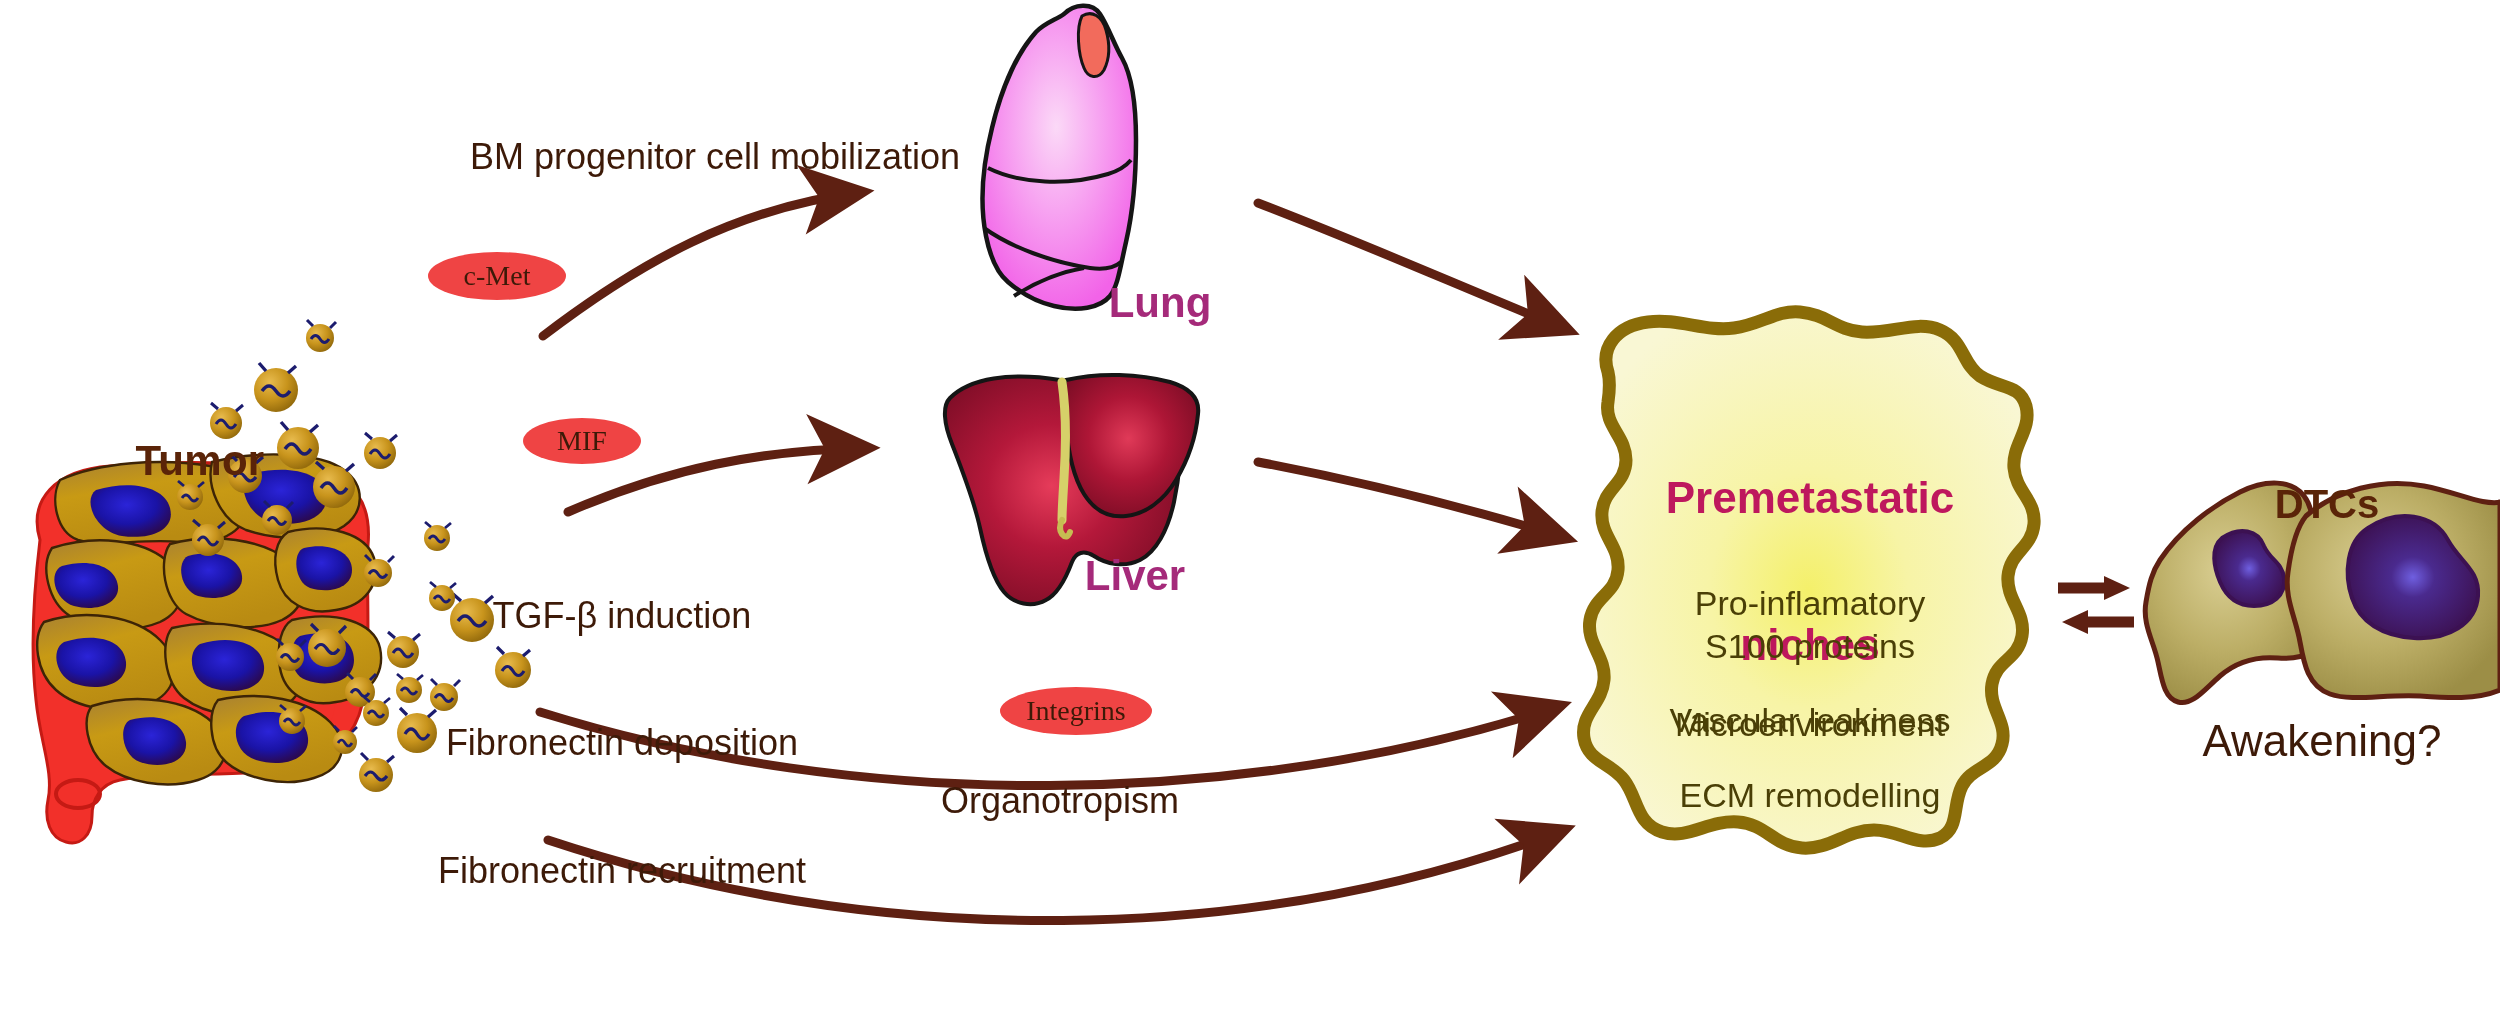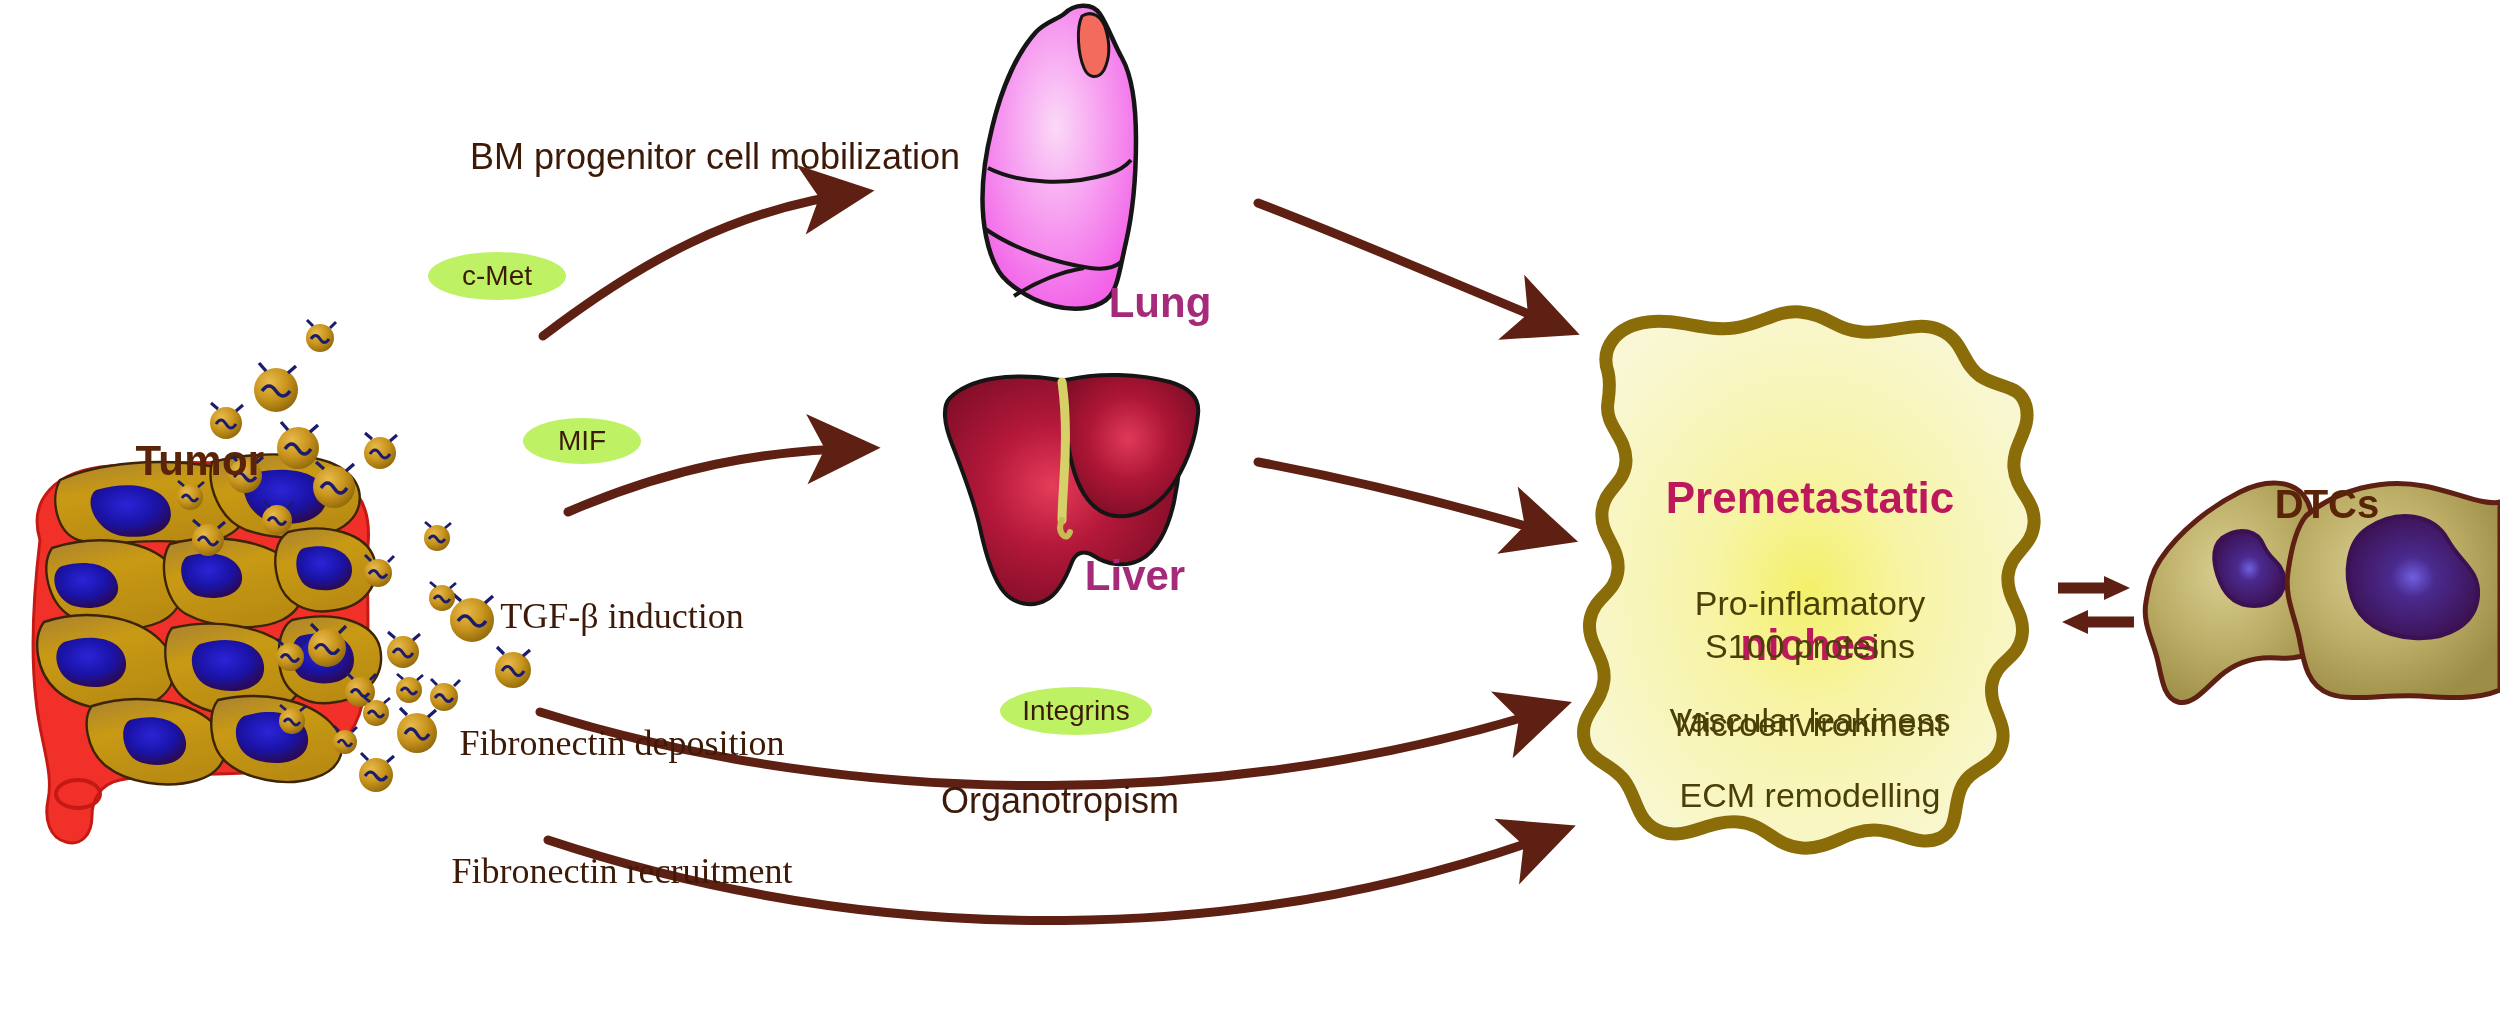--- a/index.html
+++ b/index.html
@@ -43,44 +43,45 @@
   .t-awaken {
     font-size: 44px; font-weight: normal; color: #3d1a08;
   }
   .t-organ {
     font-size: 36px; color: #3d1a08;
   }
   .t-bm {
     font-size: 36px; color: #3d1a08;
   }
   .t-tgf {
-    font-size: 36px; color: #3d1a08; font-family: Liberation Serif, serif;
+    font-size: 36px; color: #3d1a08;
   }
   .t-immuno {
     font-size: 36px; color: #3d1a08;
   }
   .t-organlabel {
     font-size: 42px; font-weight: bold; color: #a52a7a;
   }
   .t-niche-title {
     font-size: 44px; font-weight: bold; color: #be185d;
     line-height: 1.12;
   }
   .t-niche-item {
     font-size: 34px; color: #4a3f06;
     line-height: 1.18;
   }
   .ell {
     position: absolute;
-    background: #bef264;
+    background: #ef4444;
     border-radius: 50%;
     display: flex;
     align-items: center;
     justify-content: center;
     color: #3d1a08;
+    font-family: Liberation Serif, serif;
   }
   .ell span { font-size: 28px; }
 </style>
 </head>
 <body>
 
 <div id="stage">
 
   <svg class="layer" viewBox="0 0 2500 1023">
     <defs>
@@ -508,14 +509,15 @@
   <div class="lbl center t-niche-item" style="left:1810px; top:503px;">
     <div>Pro-inflamatory</div>
     <div>Microenvironment</div>
   </div>
   <div class="lbl center t-niche-item" style="left:1810px; top:626px;">S100 proteins</div>
   <div class="lbl center t-niche-item" style="left:1810px; top:700px;">Vascular leakiness</div>
   <div class="lbl center t-niche-item" style="left:1810px; top:775px;">ECM remodelling</div>
 
   <div class="lbl center t-dtcs" style="left:2327px; top:445px;">DTCs</div>
 
+  <div class="lbl center t-awaken" style="left:2322px; top:715px;">Awakening?</div>
 
 </div>
 
 </body></html>

